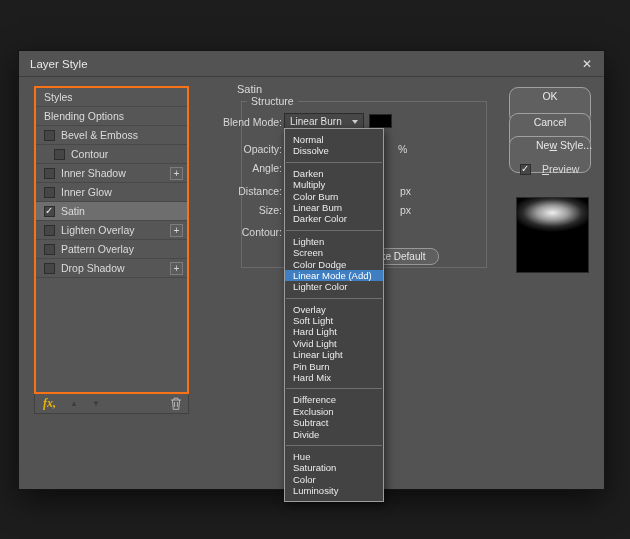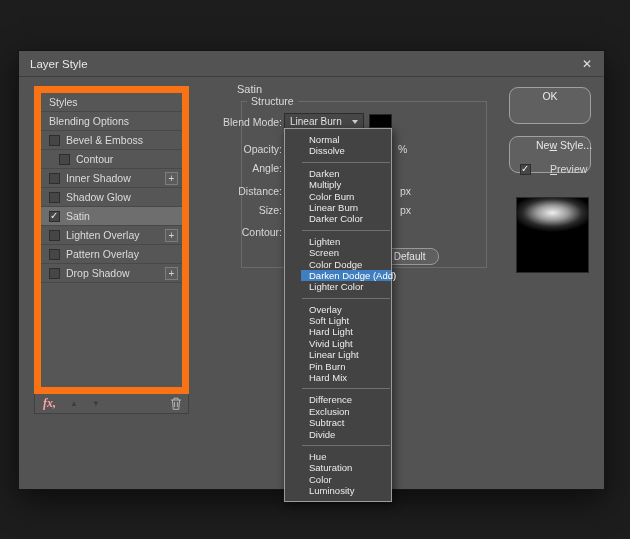--- a/index.html
+++ b/index.html
@@ -8,34 +8,34 @@
 
   .dialog { position:absolute; left:18px; top:50px; width:587px; height:440px;
             background:#535353; border:1px solid #151515; box-shadow:0 10px 30px rgba(0,0,0,.6); }
   .titlebar { position:absolute; left:0; top:0; width:100%; height:26px; border-bottom:1px solid #3e3e3e; }
   .title { position:absolute; left:11px; top:7px; font-size:11.5px; color:#e8e8e8; }
   .close { position:absolute; right:9px; top:6px; width:16px; height:15px; color:#e0e0e0;
            font-size:12px; line-height:14px; text-align:center; cursor:default; }
 
   
   .sidebar { position:absolute; left:15px; top:35px; width:155px; height:308px;
-             background:#565656; border:7px solid #f97316; }
+             background:#565656; border:2px solid #f97316; }
   .srow { position:relative; height:19px; border-bottom:1px solid #484848; display:flex;
           align-items:center; padding-left:8px; color:#dcdcdc; font-size:10.5px; white-space:nowrap; }
   .srow.selected { background:#6e6e6e; }
   .srow.indent { padding-left:18px; }
   .cb { width:11px; height:11px; background:#464646; border:1px solid #2d2d2d; margin-right:6px;
         position:relative; flex:0 0 auto; }
   .cb.checked::after { content:"✓"; position:absolute; left:0px; top:-2px; font-size:10px; color:#efefef; }
   .plus { position:absolute; right:4px; top:3px; width:13px; height:13px; border:1px solid #7d7d7d;
           color:#d6d6d6; font-size:10px; line-height:11px; text-align:center; background:#5c5c5c; }
   .sfooter { position:absolute; left:15px; top:343px; width:155px; height:20px; background:#565656;
              border:1px solid #414141; border-top:none; display:flex; align-items:center; }
   .fx { font-family:"Liberation Serif", serif; font-style:italic; font-weight:bold; font-size:12px;
-        color:#fca5a5; margin-left:8px; }
+        color:#eab308; margin-left:8px; }
   .arrow { font-size:8px; color:#3d3d3d; margin-left:14px; }
   .trash { margin-left:auto; margin-right:6px; display:flex; }
 
   
   .panel-title { position:absolute; left:218px; top:32px; font-size:11px; color:#dcdcdc; }
   .groupbox { position:absolute; left:222px; top:50px; width:246px; height:167px; border:1px solid #6b6b6b; }
   .group-label { position:absolute; left:228px; top:44px; font-size:10.5px; color:#dcdcdc;
                  background:#535353; padding:0 4px;text-align:center; }
   .flabel { position:absolute; left:168px; width:95px; text-align:right; font-size:10.5px; color:#d8d8d8; }
   .funit  { position:absolute; font-size:10.5px; color:#d8d8d8; }
@@ -45,36 +45,36 @@
   .select .chev { position:absolute; right:5px; top:6px; width:0; height:0;
                   border-left:3.5px solid transparent; border-right:3.5px solid transparent;
                   border-top:4.5px solid #cfcfcf; }
   .swatch { position:absolute; left:350px; top:63px; width:23px; height:14px; background:#000;
             border:1px solid #272727; }
   .mkdefault { position:absolute; left:334px; top:197px; width:86px; height:17px; border-radius:8px;
                background:#5f5f5f; border:1px solid #989898; color:#e6e6e6; font-size:10px;
                text-align:center; line-height:15px; z-index:1; }
 
   
-  .menu { position:absolute; left:265px; top:77px; width:108px; background:#434343;
-          border:1px solid #9c9c9c; z-index:10; padding:5px 0 4px 16px;
+  .menu { position:absolute; left:265px; top:77px; width:100px; background:#434343;
+          border:1px solid #9c9c9c; z-index:10; padding:5px 0 4px 0;
           box-shadow:2px 3px 9px rgba(0,0,0,.55); }
   .mitem { height:11.4px; line-height:11.4px; font-size:9.5px; color:#ececec; padding-left:8px;
            white-space:nowrap; }
   .mitem.selected { background:#3f7ec0; color:#ffffff; }
   .msep { height:1px; background:#6f6f6f; margin:5px 1px; }
 
   
   .btn { position:absolute; left:490px; width:82px; height:37px; border-radius:9px; background:#606060;
          border:1px solid #a0a0a0; color:#e8e8e8; font-size:10.5px; text-align:center; line-height:17px;
          white-space:nowrap; }
   .btn-ok { top:36px; } .btn-cancel { top:62px; } .btn-new { top:85px;padding-left:26px; }
   .mn { text-decoration:underline; }
   .preview { position:absolute; left:501px; top:112px; display:flex; align-items:center; }
-  .preview .plabel { font-size:10.5px; color:#dcdcdc; margin-left:13px; }
+  .preview .plabel { font-size:10.5px; color:#dcdcdc; margin-left:5px; }
   .thumb { position:absolute; left:497px; top:146px; width:73px; height:76px; border:1px solid #2b2b2b;
            background:radial-gradient(ellipse 58% 26% at 50% 20%, #efefef 0%, #9a9a9a 38%, #2a2a2a 72%, #000 100%) #000; }
 </style>
 </head>
 <body>
 
 <div class="stage">
   <div class="dialog">
 
     <div class="titlebar">
@@ -97,21 +97,21 @@
         <span class="cb"></span>
         <span>Contour</span>
       </div>
       <div class="srow">
         <span class="cb"></span>
         <span>Inner Shadow</span>
         <span class="plus">+</span>
       </div>
       <div class="srow">
         <span class="cb"></span>
-        <span>Shadow Glow</span>
+        <span>Inner Glow</span>
       </div>
       <div class="srow selected">
         <span class="cb checked"></span>
         <span>Satin</span>
       </div>
       <div class="srow">
         <span class="cb"></span>
         <span>Lighten Overlay</span>
         <span class="plus">+</span>
       </div>
@@ -166,21 +166,21 @@
       <div class="msep"></div>
       <div class="mitem">Darken</div>
       <div class="mitem">Multiply</div>
       <div class="mitem">Color Burn</div>
       <div class="mitem">Linear Burn</div>
       <div class="mitem">Darker Color</div>
       <div class="msep"></div>
       <div class="mitem">Lighten</div>
       <div class="mitem">Screen</div>
       <div class="mitem">Color Dodge</div>
-      <div class="mitem selected">Darken Dodge (Add)</div>
+      <div class="mitem selected">Linear Mode (Add)</div>
       <div class="mitem">Lighter Color</div>
       <div class="msep"></div>
       <div class="mitem">Overlay</div>
       <div class="mitem">Soft Light</div>
       <div class="mitem">Hard Light</div>
       <div class="mitem">Vivid Light</div>
       <div class="mitem">Linear Light</div>
       <div class="mitem">Pin Burn</div>
       <div class="mitem">Hard Mix</div>
       <div class="msep"></div>
@@ -189,20 +189,21 @@
       <div class="mitem">Subtract</div>
       <div class="mitem">Divide</div>
       <div class="msep"></div>
       <div class="mitem">Hue</div>
       <div class="mitem">Saturation</div>
       <div class="mitem">Color</div>
       <div class="mitem">Luminosity</div>
     </div>
 
     <div class="btn btn-ok">OK</div>
+    <div class="btn btn-cancel">Cancel</div>
     <div class="btn btn-new"><span>Ne</span><span class="mn">w</span><span> Style...</span></div>
 
     <div class="preview">
       <span class="cb checked"></span>
       <span class="plabel"><span class="mn">P</span><span>review</span></span>
     </div>
 
     <div class="thumb"></div>
 
   </div>

